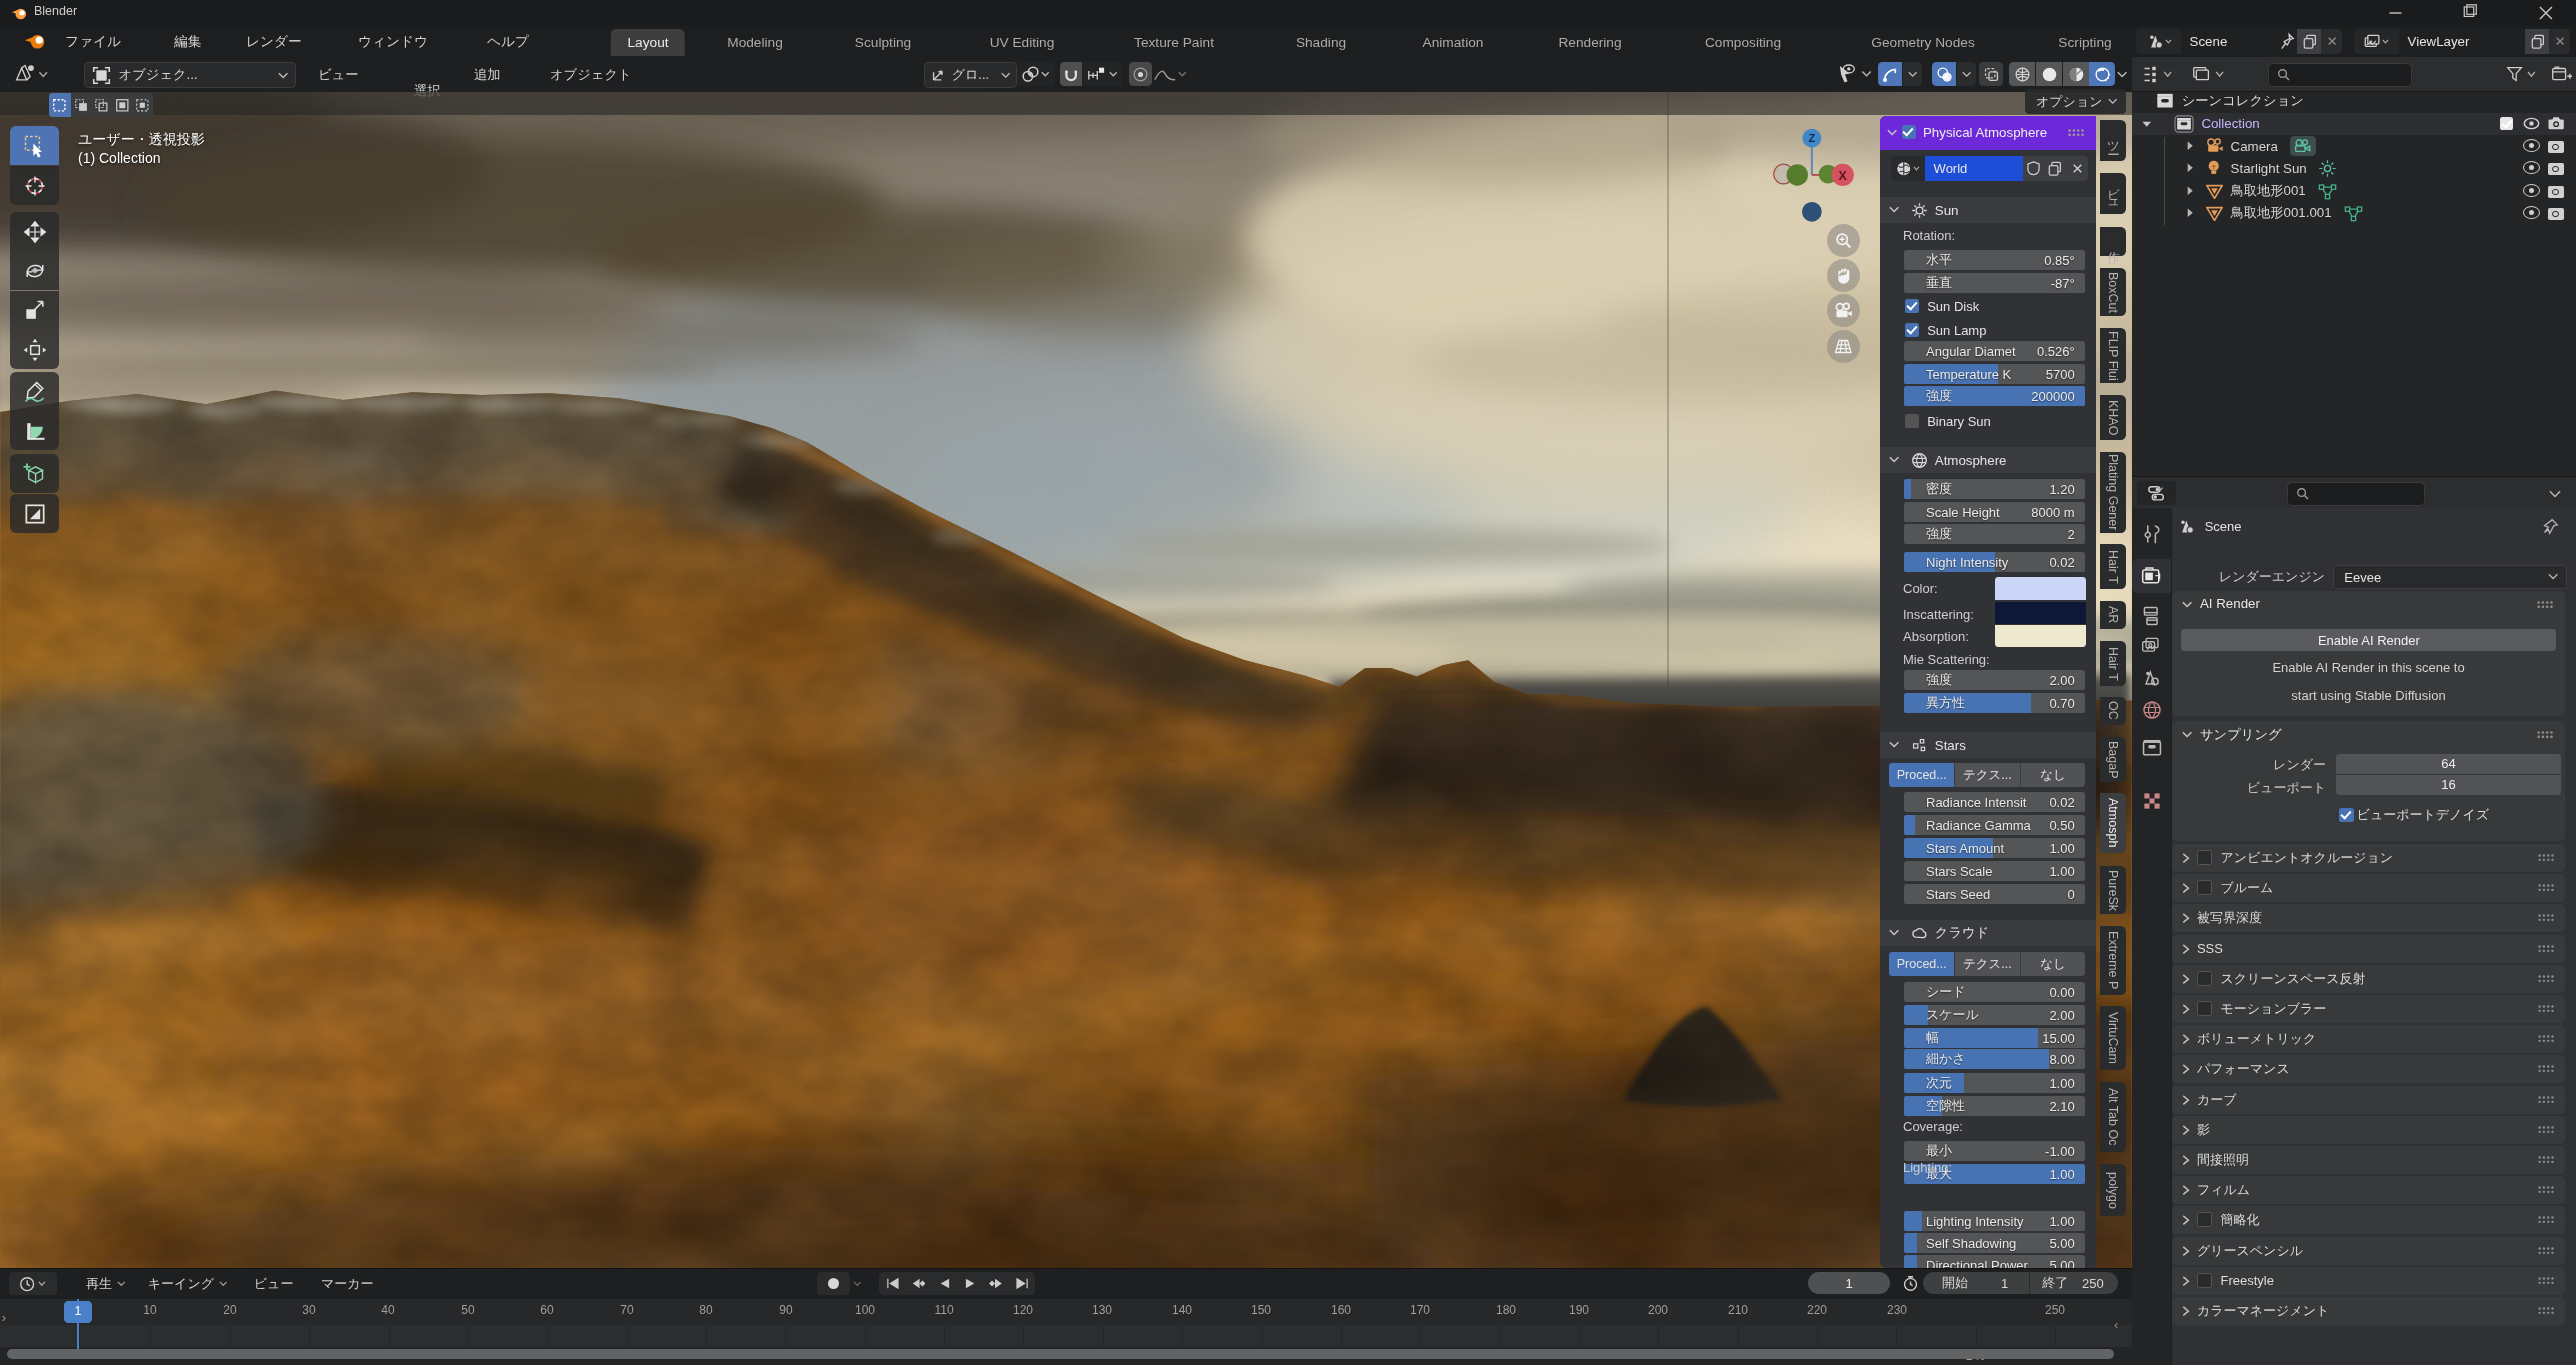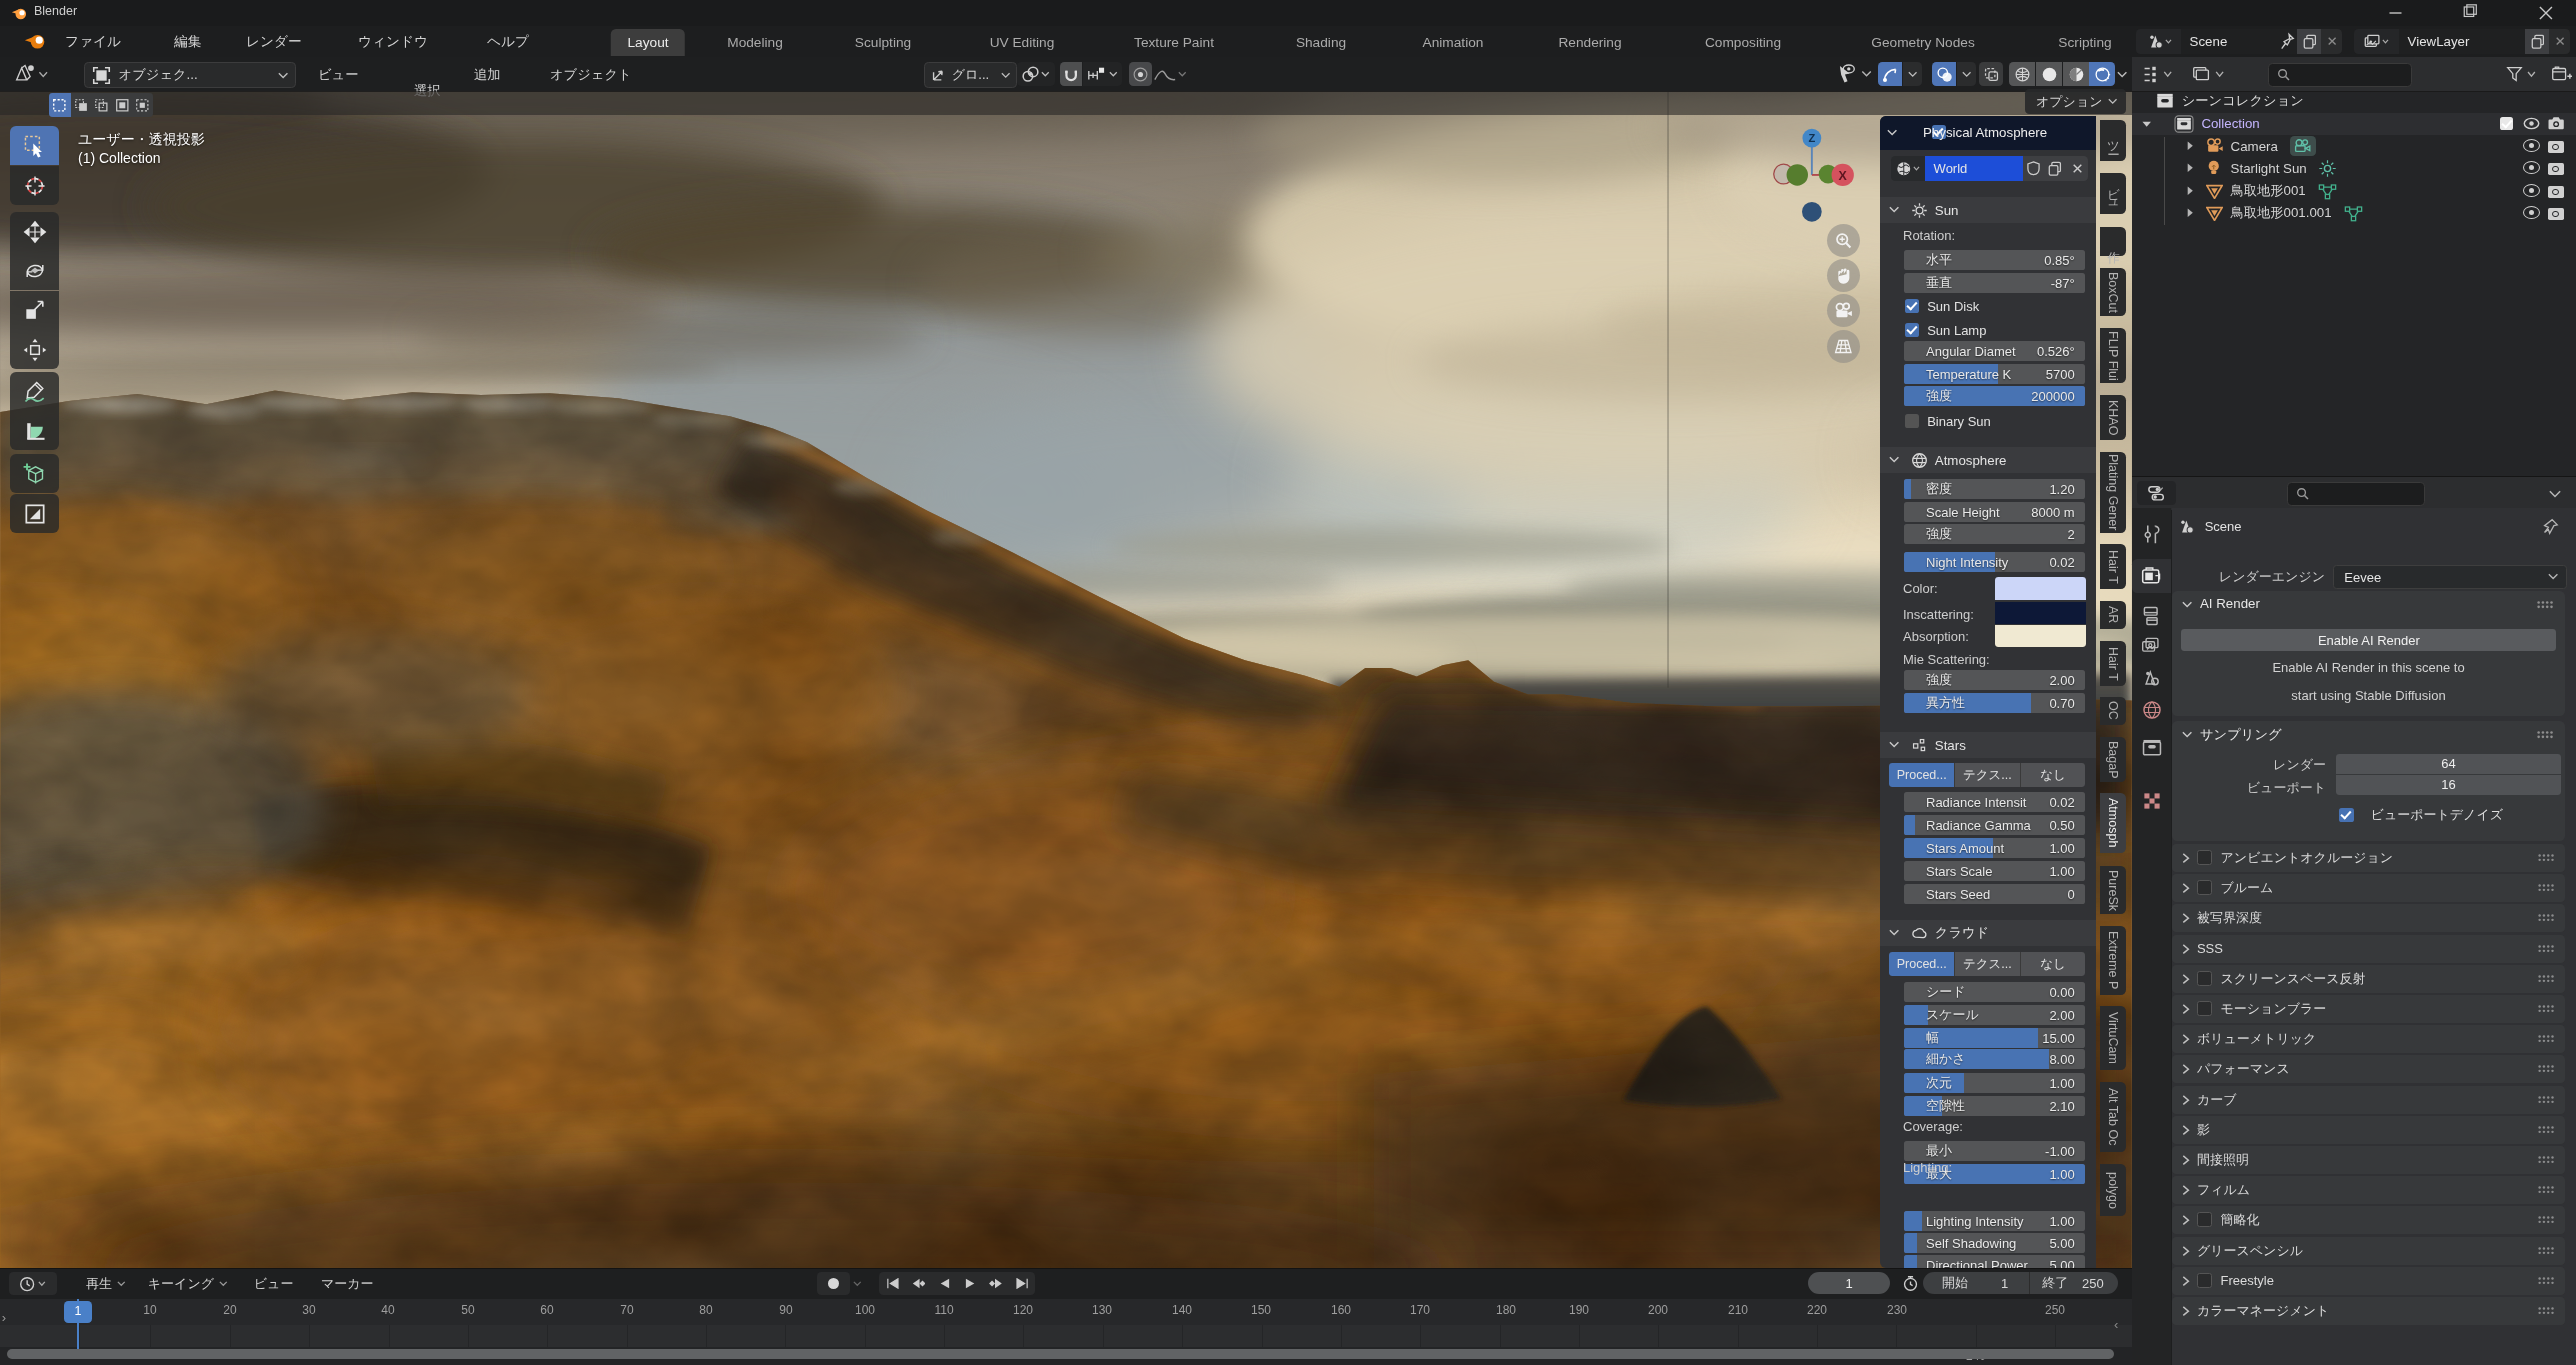--- a/index.html
+++ b/index.html
@@ -538,21 +538,21 @@
       <div class="nbtn" style="top:106px">
           <svg width="20.6" height="19" viewBox="0 0 24 22">
             <path d="M7 4 h10 l4 14 h-18 z M10.3 4 l-2 14 M13.7 4 l2 14 M5.7 9 h12.6 M4.6 13.5 h14.8" fill="none" stroke="#f2f2f2" stroke-width="1.5"></path>
           </svg>
         </div>
     </div>
   </div>
   <div id="sec-npanel">
    <div class="abs" id="npanel">
 
-    <div class="abs" style="left:0;top:0;width:100%;height:34px;background:#0f172a;padding-left:30px;">
+    <div class="abs" style="left:0;top:0;width:100%;height:34px;background:#6d28d9;">
       <svg class="abs" style="left:6.9px;top:13px" width="10.3" height="7.7" viewBox="0 0 12 9">
             <path d="M1 1.5 l5 5 l5 -5" stroke="#c8c8c8" stroke-width="1.7" fill="none"></path>
           </svg>
       <span class="chk on abs" style="left:21.5px;top:8.6px;"></span>
       <div class="abs" style="left:43px;top:8.6px;font-size:13.3px;color:#ededed;">Physical Atmosphere</div>
       <svg class="abs" style="right:10.3px;top:12px" width="19" height="10.3" viewBox="0 0 22 12">
             <g fill="#9a9a9a">
               <circle cx="3" cy="3" r="1.5"></circle>
               <circle cx="8" cy="3" r="1.5"></circle>
               <circle cx="13" cy="3" r="1.5"></circle>
@@ -1251,21 +1251,21 @@
               <circle cx="13" cy="8" r="1.5"></circle>
               <circle cx="18" cy="8" r="1.5"></circle>
             </g>
           </svg>
        <div class="abs" style="right:239px;top:35px;color:#cccccc;">レンダー</div>
        <div class="abs" style="left:164px;top:33px;width:225px;height:20px;background:#515356;border-radius:3.4px 3.4px 0 0;text-align:center;color:#ededed;line-height:20px;">64</div>
        <div class="abs" style="right:239px;top:58px;color:#cccccc;">ビューポート</div>
        <div class="abs" style="left:164px;top:54px;width:225px;height:20px;background:#515356;border-radius:0 0 3.4px 3.4px;text-align:center;color:#ededed;line-height:20px;">16</div>
        <div class="abs row" style="left:167px;top:85px;">
             <span class="chk on"></span>
-            <span style="margin-left:17px;color:#dedede;">ビューポートデノイズ</span>
+            <span style="margin-left:3px;color:#dedede;">ビューポートデノイズ</span>
           </div>
      </div>
    </div>
 
    <div class="prow" style="top:844px;">
         <svg class="arr" width="7.7" height="10.3" viewBox="0 0 9 12">
           <path d="M1.5 1 l6 5 l-6 5" stroke="#c0c0c0" stroke-width="1.7" fill="none"></path>
         </svg>
         <span class="chk" style="background:#2a2b2c;border:0.9px solid #555;width:13px;height:13px;margin-right:8.6px;"></span>
         <span>アンビエントオクルージョン</span>

